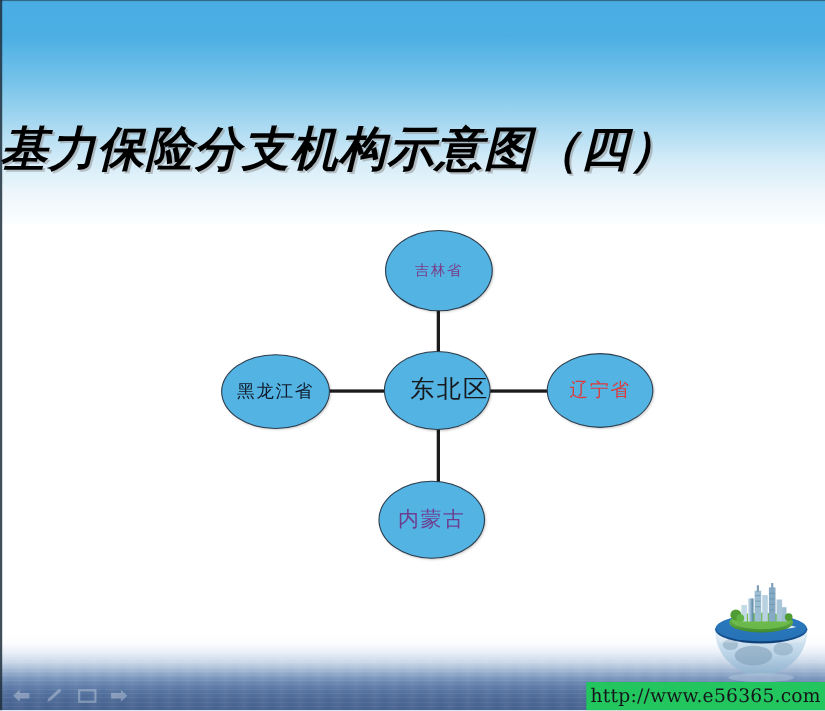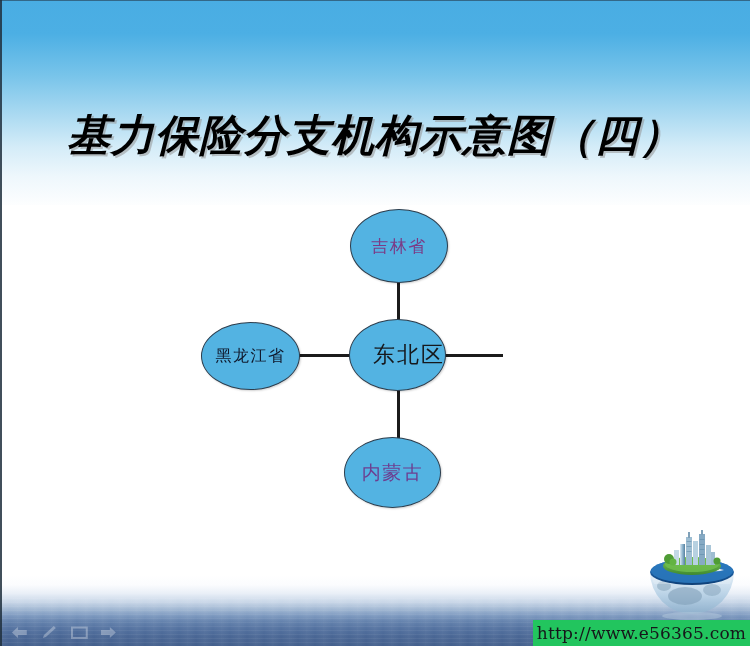--- a/index.html
+++ b/index.html
@@ -92,21 +92,20 @@
     background: #20303e;
     opacity: 0.55;
   }
 
   
   .title {
     position: absolute;
     left: 0;
     top: 107px;
     width: 750px;
-    text-align: center;
     font-family: "DejaVu Serif", "Liberation Serif", serif;
     font-size: 43px;
     font-weight: bold;
     font-style: italic;
     letter-spacing: 1px;
     color: #000000;
     white-space: nowrap;
     text-shadow: 2px 2px 0 rgba(150,150,150,0.55);
   }
 
@@ -141,21 +140,21 @@
     letter-spacing: 1.5px;
     line-height: 1;
     white-space: nowrap;
     user-select: none;
   }
   .node-center .node-label {
     color: #16181c;
     font-size: 22px;
     letter-spacing: 2px;
   }
-  .node-top .node-label    { color: #7b3b86; font-size: 17px; text-align: center; }
+  .node-top .node-label    { color: #7b3b86; font-size: 13px; text-align: center; }
   .node-bottom .node-label { color: #6d3e90; font-size: 19px; }
   .node-left .node-label   { color: #0f172a; font-size: 16px; }
   .node-right .node-label  { color: #dd3b3b; font-size: 17px; }
 
   
   .globe {
     position: absolute;
     left: 640px;
     top: 528px;
     width: 104px;
@@ -226,20 +225,23 @@
     </div>
 
     <div class="node node-left" style="left:201px; top:322px; width:99px; height:68px;">
       <span class="node-label">黑龙江省</span>
     </div>
 
     <div class="node node-center" style="left:349px; top:319px; width:97px; height:72px;justify-content:flex-end;">
       <span class="node-label">东北区</span>
     </div>
 
+    <div class="node node-right" style="left:497px; top:321px; width:97px; height:68px;">
+      <span class="node-label">辽宁省</span>
+    </div>
 
     <div class="node node-bottom" style="left:344px; top:437px; width:97px; height:71px;">
       <span class="node-label">内蒙古</span>
     </div>
   </div>
 
   <div class="globe">
     <svg viewBox="0 0 104 92" width="104" height="92">
       <defs>
         <linearGradient id="gOcean" x1="0" y1="0" x2="0" y2="1">

